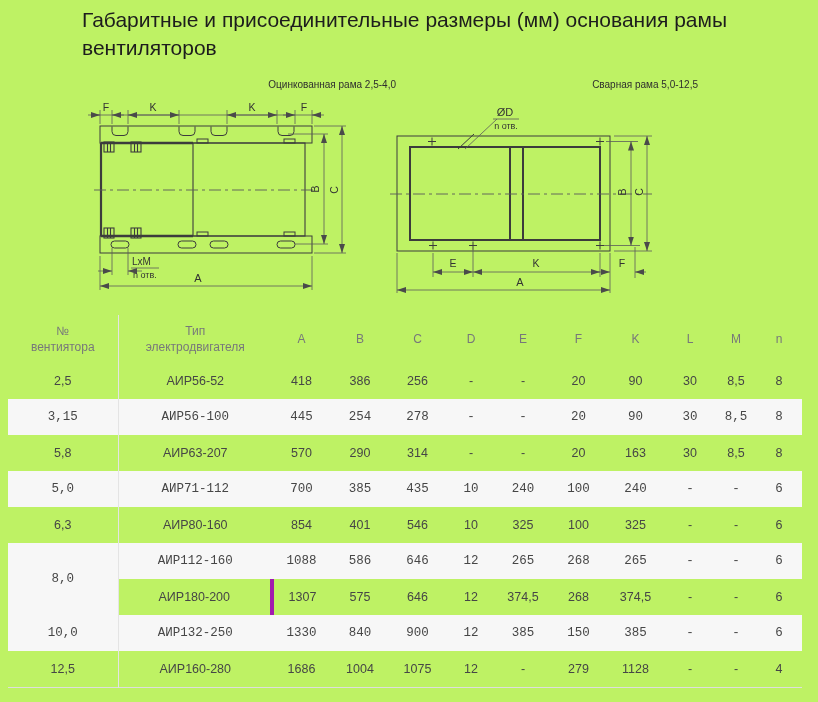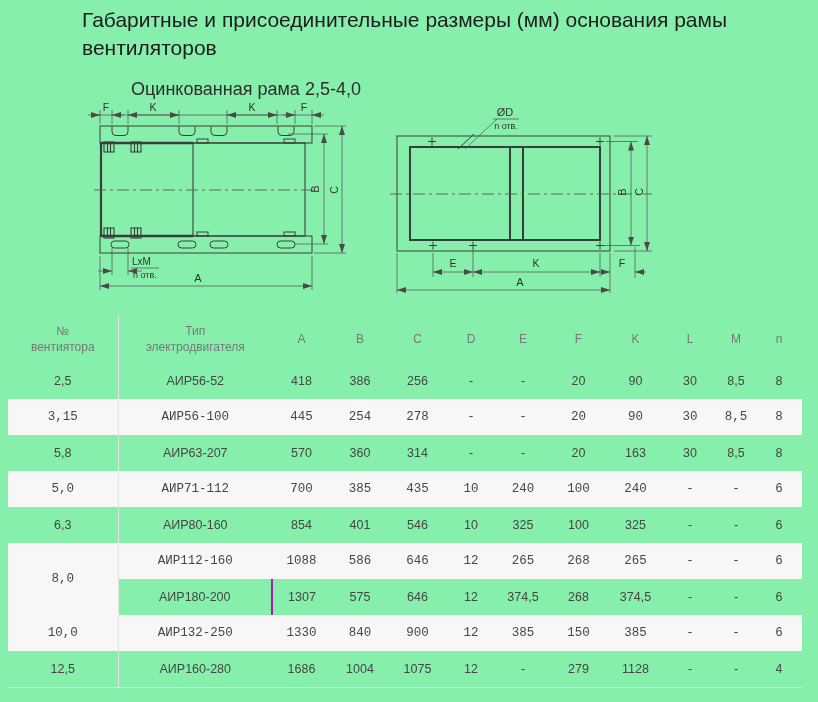--- a/index.html
+++ b/index.html
@@ -1,48 +1,49 @@
 <!DOCTYPE html>
 <html><head>
 <meta charset="utf-8">
 <style>
   html,body{margin:0;padding:0;background:#fff;}
-  .page{position:relative;width:818px;height:702px;background:#86efac;overflow:hidden;
+  .page{position:relative;width:818px;height:702px;background:#bef264;overflow:hidden;
         font-family:"Liberation Sans",sans-serif;}
   
   .page-title{position:absolute;left:82px;top:6px;width:660px;margin:0;
               font-size:21px;font-weight:400;line-height:1.33;color:#1d1d1d;}
   
-  .diag-title{position:absolute;font-size:18px;color:#2e2e2e;text-align:center;}
+  .diag-title{position:absolute;font-size:10px;color:#2e2e2e;text-align:right;}
   .diag-title.left{left:96px;top:79px;width:300px;}
   .diag-title.right{left:408px;top:79px;width:290px;}
   svg.drawing{position:absolute;}
   svg.drawing .ln{stroke:#3c3c3c;fill:none;}
   svg.drawing .dim{stroke:#5a5a5a;stroke-width:0.8;fill:none;}
   svg.drawing .cl{stroke:#5a5a5a;stroke-width:0.9;fill:none;stroke-dasharray:12 4 3 4;}
   svg.drawing text{fill:#333;font-family:"Liberation Sans",sans-serif;}
   
   table.spec{position:absolute;left:8px;top:315px;width:794px;border-collapse:collapse;
              border-bottom:1px solid #dedede;table-layout:fixed;}
   table.spec th{height:46px;font-weight:400;font-size:12px;color:#77787a;
                 text-align:center;vertical-align:middle;white-space:pre-line;line-height:1.35;}
   table.spec td{height:36px;font-size:12.5px;color:#464646;text-align:center;
                 vertical-align:middle;padding:0;}
   table.spec tr.shaded > td{background:#f7f7f7;font-family:Liberation Mono, monospace;}
   table.spec .col-border{border-right:1px solid #e4e4e4;}
-  table.spec .divider{border-right:2px solid #a21caf;}
+  table.spec .divider{border-right:4px solid #a21caf;}
 </style>
 </head>
 <body>
 
 <div class="page">
 
   <h1 class="page-title">Габаритные и присоединительные размеры (мм) основания рамы вентиляторов</h1>
 
   <div class="diag-title left">Оцинкованная рама 2,5-4,0</div>
+  <div class="diag-title right">Сварная рама 5,0-12,5</div>
 
   <svg class="drawing" style="left:58px;top:98px;" width="320" height="200" viewBox="0 0 320 200">
     <defs>
       <marker id="arw1" viewBox="0 0 10 6" refX="9" refY="3" markerWidth="10" markerHeight="6" orient="auto-start-reverse" markerUnits="userSpaceOnUse">
         <path d="M0,0 L9,3 L0,6 Z" fill="#4a4a4a"></path>
       </marker>
     </defs>
 
     <rect class="ln" x="42" y="28" width="212" height="17" stroke-width="1"></rect>
     <path class="ln" stroke-width="1" d="M54,28.5 v5 a4,4 0 0 0 4,4 h8 a4,4 0 0 0 4,-4 v-5"></path>
@@ -259,21 +260,21 @@
           <td>20</td>
           <td>90</td>
           <td>30</td>
           <td>8,5</td>
           <td>8</td>
         </tr>
         <tr>
           <td class="col-border">5,8</td>
           <td>АИР63-207</td>
           <td>570</td>
-          <td>360</td>
+          <td>290</td>
           <td>314</td>
           <td>-</td>
           <td>-</td>
           <td>20</td>
           <td>163</td>
           <td>30</td>
           <td>8,5</td>
           <td>8</td>
         </tr>
         <tr class="shaded">

